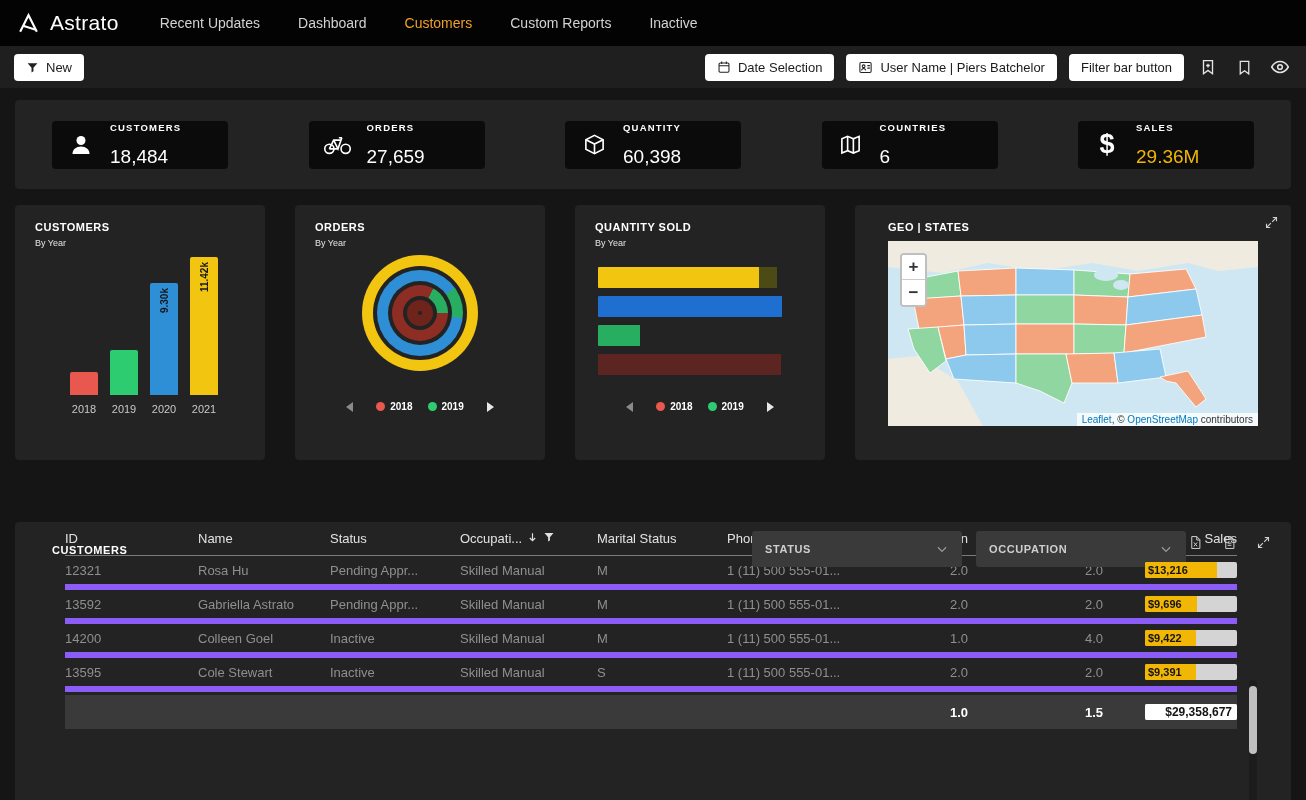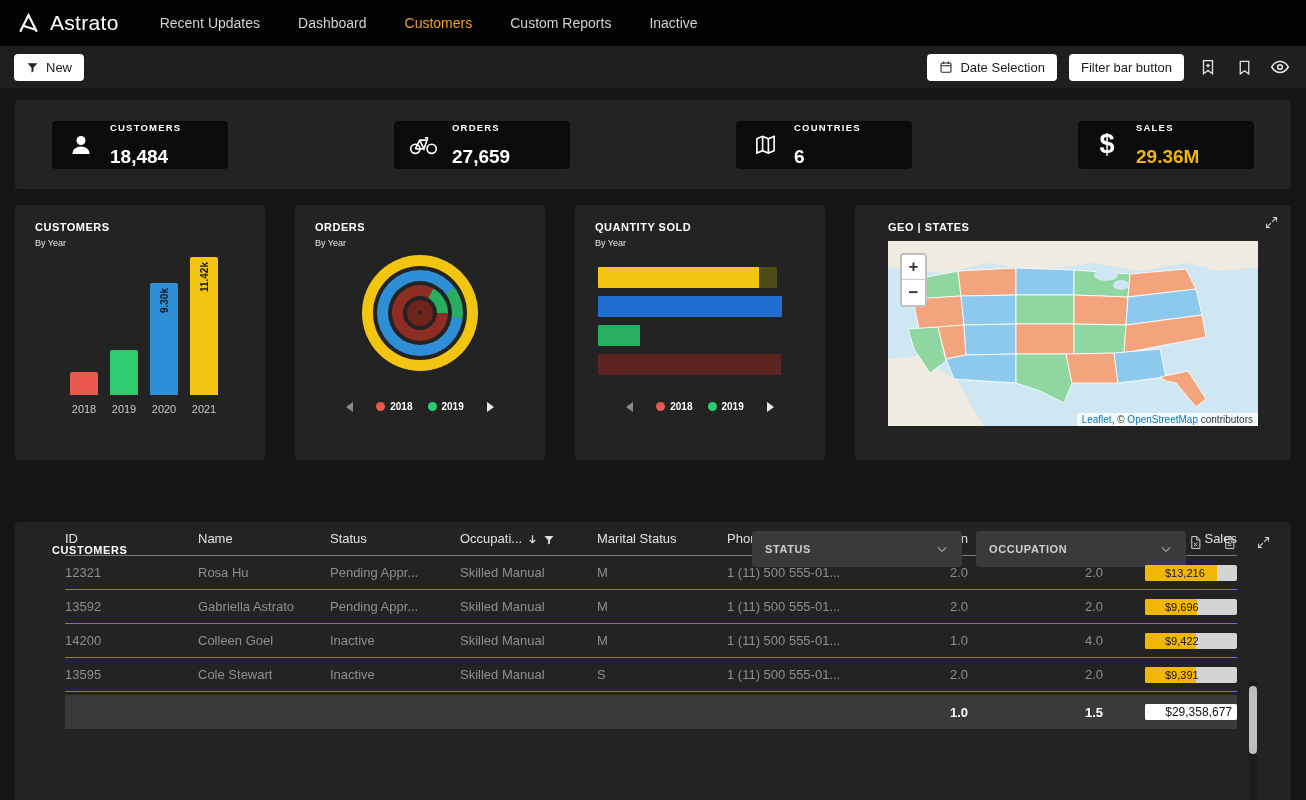--- a/index.html
+++ b/index.html
@@ -22,21 +22,21 @@
   
   .content{padding:12px 15px 0}
   .panel{background:#232323;border-radius:4px;position:relative}
 
   
   .kpi-panel{height:89px;display:flex;align-items:center;justify-content:space-between;padding:0 37px;margin-bottom:16px}
   .kpi-card{background:#0b0b0b;border-radius:4px;width:176px;height:48px;display:flex;align-items:center;padding:0 13px;gap:13px}
   .kpi-icon{width:32px;display:flex;justify-content:center;align-items:center;color:#fff}
   .kpi-text{display:flex;flex-direction:column}
   .kpi-label{font-size:9.5px;font-weight:bold;letter-spacing:1.2px;color:#fff}
-  .kpi-value{font-size:19px;font-weight:bold;color:#fff;margin-top:13px}
+  .kpi-value{font-size:19px;font-weight:normal;color:#fff;margin-top:13px}
 
   
   .charts-row{display:flex;gap:30px;margin-bottom:15px}
   .chart-panel{height:255px}
   .chart-panel.small{width:250px}
   .chart-panel.geo{flex:1}
   .chart-title{position:absolute;left:20px;top:16px;font-size:11px;font-weight:bold;letter-spacing:.5px}
   .chart-subtitle{position:absolute;left:20px;top:33px;font-size:9px;color:#e3e3e3}
   .geo .chart-title{left:33px}
   .panel-expand{position:absolute;top:10px;right:12px;cursor:pointer}
@@ -79,30 +79,30 @@
   .table-title{position:absolute;left:37px;top:22px;font-size:11px;font-weight:bold;letter-spacing:.6px}
   .dd{position:absolute;top:9px;height:36px;width:210px;background:#3a3a3a;border-radius:3px;display:flex;align-items:center;justify-content:space-between;padding:0 13px;cursor:pointer}
   .dd.status{left:737px}
   .dd.occupation{left:961px}
   .dd-label{font-size:11px;font-weight:bold;letter-spacing:.6px;color:#cfcfcf}
   .tp-icons{position:absolute;top:8px;right:16px;display:flex;gap:10px;align-items:center}
 
   .tgrid{margin:62px 54px 12px 50px;--cols:133px 132px 130px 137px 130px 131px 110px 135px 134px}
   .trow{display:grid;grid-template-columns:var(--cols);height:34px;align-items:center}
   .trow.thead{border-bottom:1px solid #7a7a7a}
-  .trow.tdata{border-bottom:1px solid #8b5cf6}
+  .trow.tdata{border-bottom:6px solid #8b5cf6}
   .th{font-size:13px;color:#e2e2e2;white-space:nowrap;overflow:hidden;cursor:pointer}
-  .th.occ{display:flex;align-items:flex-end;gap:4px}
+  .th.occ{display:flex;align-items:flex-start;gap:4px}
   .td{font-size:13px;color:#8f8f8f;white-space:nowrap;overflow:hidden}
   .num{text-align:right}
   .td.sales,.th.sales{overflow:visible}
   .cell-sales{display:flex;justify-content:flex-end;align-items:center}
   .sbar{position:relative;width:92px;height:16px;background:#d4d4d4;border-radius:2px;overflow:hidden}
   .sbar .fill{position:absolute;left:0;top:0;bottom:0}
-  .sbar .stext{position:relative;font-size:11px;font-weight:normal;color:#141414;line-height:16px;padding-left:20px;display:block}
+  .sbar .stext{position:relative;font-size:11px;font-weight:bold;color:#141414;line-height:16px;padding-left:3px;display:block}
   .trow.totals{background:#3a3a3a;margin-top:3px;border-bottom:none}
   .trow.totals .td{color:#fff;font-weight:bold}
   .sbar.total .stext{text-align:right;padding-right:5px;font-size:12px}
   .vscroll{position:absolute;right:34px;top:158px;width:8px;height:172px;background:#1c1c1c;border-radius:4px}
   .vthumb{position:absolute;top:6px;left:0;width:8px;height:68px;background:#c0c0c0;border-radius:4px;cursor:pointer}
 </style>
 </head>
 <body>
 
 <div class="navbar">
@@ -131,20 +131,28 @@
   </button>
   <div class="toolbar-right">
     <button class="pill">
       <svg viewBox="0 0 24 24" width="14" height="14" fill="none" stroke="#222" stroke-width="1.8">
           <rect x="3.5" y="5" width="17" height="16" rx="2"></rect>
           <path d="M3.5 10h17M8 2.5V7M16 2.5V7"></path>
         </svg>
       <span>Date Selection</span>
     </button>
     <button class="pill">
+      <svg viewBox="0 0 24 24" width="15" height="15" fill="none" stroke="#222" stroke-width="1.7">
+          <rect x="3" y="4" width="18" height="16" rx="2"></rect>
+          <circle cx="9" cy="10" r="2.2"></circle>
+          <path d="M5.5 16.5c.7-2 2-3 3.5-3s2.8 1 3.5 3M15 9h4M15 13h4"></path>
+        </svg>
+      <span>User Name | Piers Batchelor</span>
+    </button>
+    <button class="pill">
       <span>Filter bar button</span>
     </button>
     <span class="icon-btn">
       <svg viewBox="0 0 24 24" width="18" height="18" fill="none" stroke="#e5e5e5" stroke-width="1.8">
           <path d="M6 3.5h12V21l-6-4.5L6 21z"></path>
           <path d="M12 7.5v5M9.5 10h5"></path>
         </svg>
     </span>
     <span class="icon-btn">
       <svg viewBox="0 0 24 24" width="17" height="17" fill="none" stroke="#e5e5e5" stroke-width="1.8">
@@ -179,20 +187,32 @@
       <span class="kpi-icon">
         <svg viewBox="0 0 32 24" width="31" height="23" fill="none" stroke="#fff" stroke-width="1.7">
             <circle cx="7.5" cy="16.5" r="4.8"></circle>
             <circle cx="24.5" cy="16.5" r="4.8"></circle>
             <path d="M7.5 16.5 12 7.5h7M12 7.5l4.5 9 4-11.5M20.8 5h-3.4M16.5 16.5h-9"></path>
           </svg>
       </span>
       <span class="kpi-text">
         <span class="kpi-label">ORDERS</span>
         <span class="kpi-value">27,659</span>
+      </span>
+    </div>
+    <div class="kpi-card">
+      <span class="kpi-icon">
+        <svg viewBox="0 0 24 24" width="23" height="23" fill="none" stroke="#fff" stroke-width="1.7">
+            <path d="M12 2.5 21 7v10l-9 4.5L3 17V7z"></path>
+            <path d="M3 7l9 4.5L21 7M12 11.5v10"></path>
+          </svg>
+      </span>
+      <span class="kpi-text">
+        <span class="kpi-label">QUANTITY</span>
+        <span class="kpi-value">60,398</span>
       </span>
     </div>
     <div class="kpi-card">
       <span class="kpi-icon">
         <svg viewBox="0 0 24 24" width="23" height="23" fill="none" stroke="#fff" stroke-width="1.7">
             <path d="M3 6l6-2.5 6 2.5 6-2.5v15L15 21 9 18.5 3 21z"></path>
             <path d="M9 3.5v15M15 6v15"></path>
           </svg>
       </span>
       <span class="kpi-text">

